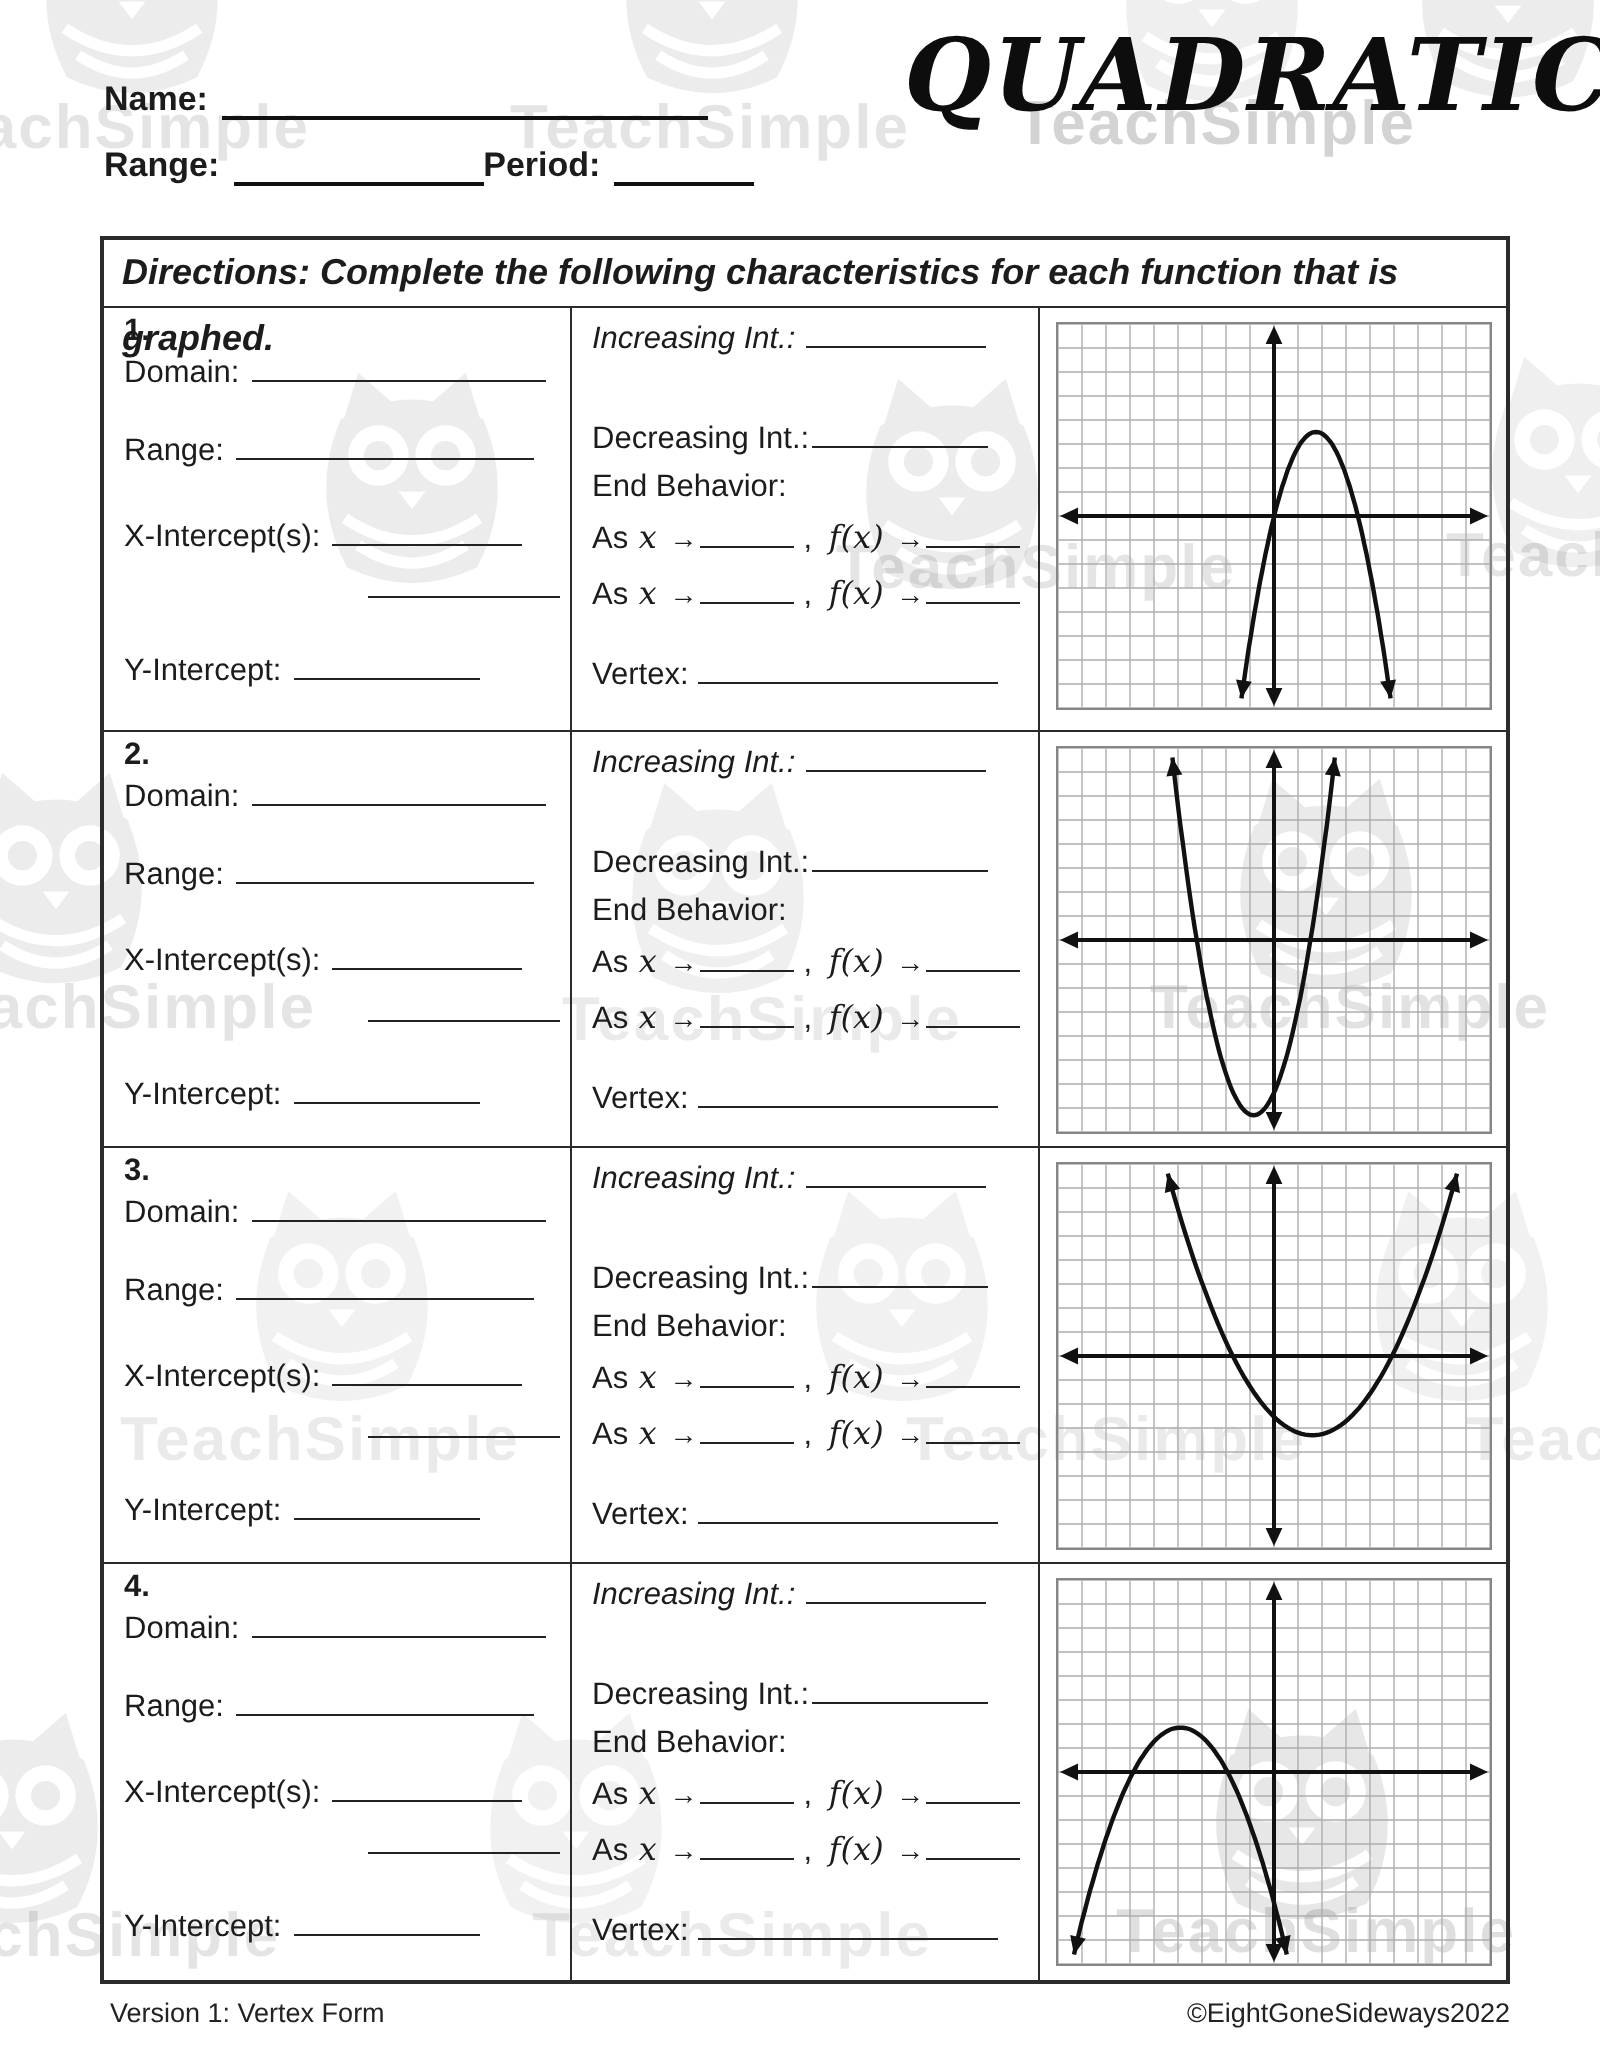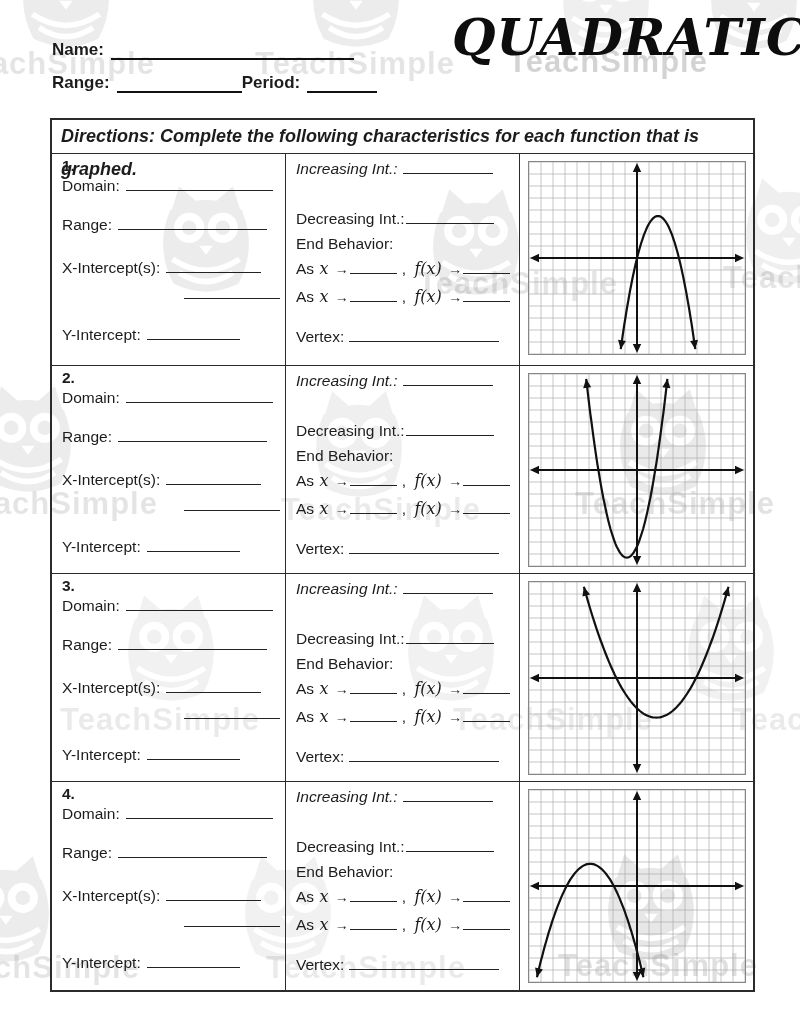--- a/index.html
+++ b/index.html
@@ -548,13 +548,17 @@
               <polygon points="108,191 112.2,182.0 103.8,182.0" fill="#111"></polygon>
               <polyline points="8.0,187.2 9.3,181.6 10.6,176.1 11.9,170.8 13.3,165.7 14.6,160.6 15.9,155.7 17.3,151.0 18.6,146.4 19.9,141.9 21.3,137.6 22.6,133.4 23.9,129.4 25.3,125.5 26.6,121.7 27.9,118.1 29.3,114.6 30.6,111.3 31.9,108.1 33.2,105.1 34.6,102.2 35.9,99.4 37.2,96.8 38.6,94.3 39.9,91.9 41.2,89.7 42.6,87.7 43.9,85.8 45.2,84.0 46.6,82.4 47.9,80.9 49.2,79.5 50.6,78.3 51.9,77.3 53.2,76.4 54.5,75.6 55.9,74.9 57.2,74.4 58.5,74.1 59.9,73.9 61.2,73.8 62.5,73.9 63.9,74.1 65.2,74.4 66.5,74.9 67.9,75.6 69.2,76.4 70.5,77.3 71.8,78.3 73.2,79.5 74.5,80.9 75.8,82.4 77.2,84.0 78.5,85.8 79.8,87.7 81.2,89.7 82.5,91.9 83.8,94.3 85.2,96.8 86.5,99.4 87.8,102.1 89.2,105.1 90.5,108.1 91.8,111.3 93.1,114.6 94.5,118.1 95.8,121.7 97.1,125.5 98.5,129.4 99.8,133.4 101.1,137.6 102.5,141.9 103.8,146.4 105.1,151.0 106.5,155.7 107.8,160.6 109.1,165.7 110.5,170.8 111.8,176.1 113.1,181.6 114.4,187.2" fill="none" stroke="#111" stroke-width="2.2"></polyline>
               <polygon points="7.955281952103448,187.20000000000002 13.9,179.4 6.1,177.5" fill="#111"></polygon>
               <polygon points="114.44471804789654,187.20000000000002 116.3,177.5 108.5,179.4" fill="#111"></polygon>
             </svg>
           </div>
         </div>
       </div>
     </div>
 
+  <div class="foot">
+    <span>Version 1: Vertex Form</span>
+    <span class="fr">©EightGoneSideways2022</span>
+  </div>
 </div>
 
 </body></html>

